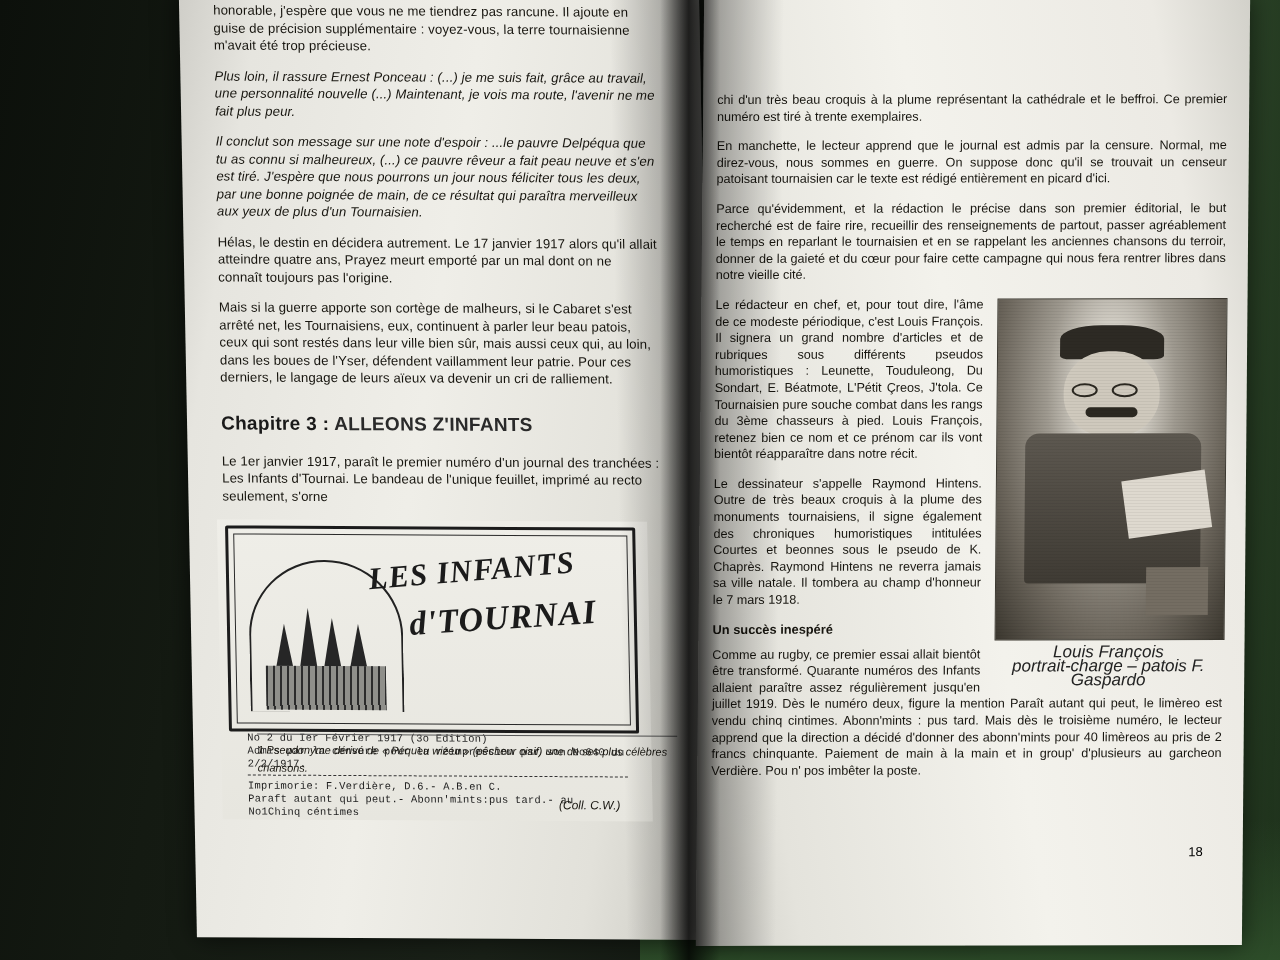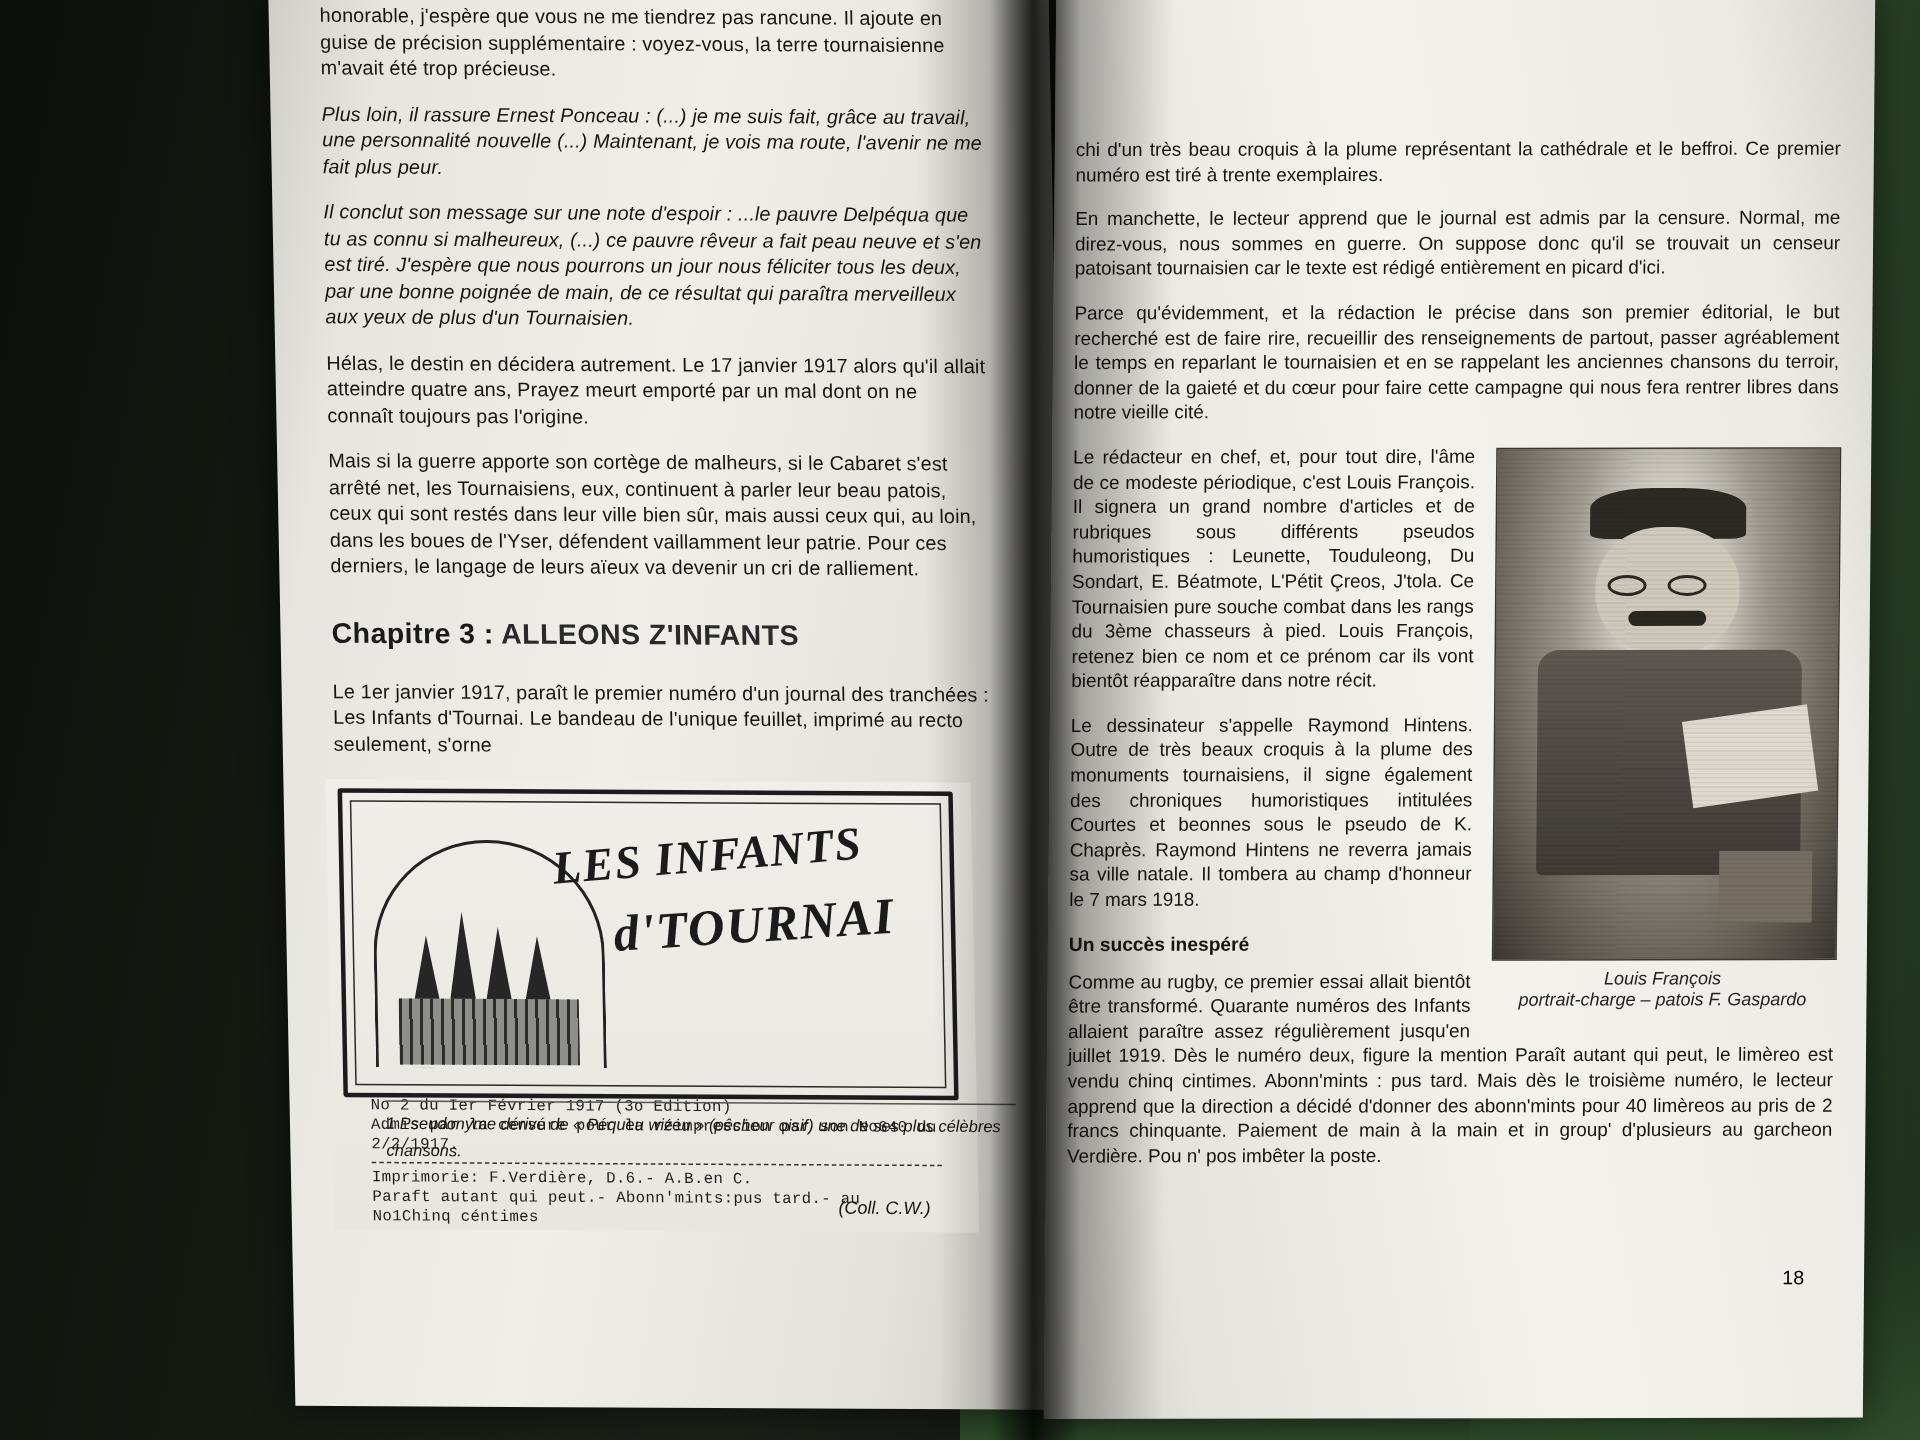--- a/index.html
+++ b/index.html
@@ -100,21 +100,21 @@
   .portrait .cap-head{position:absolute;left:62px;top:26px;width:104px;height:34px;background:#2d2a24;border-radius:40% 40% 10% 10%;}
   .portrait .face{position:absolute;left:66px;top:52px;width:96px;height:86px;background:#cfc9bd;border-radius:46% 46% 48% 48%;}
   .portrait .mous{position:absolute;left:88px;top:108px;width:52px;height:10px;background:#2b2821;border-radius:6px;}
   .portrait .eye1,.portrait .eye2{position:absolute;top:84px;width:22px;height:10px;border:2px solid #2b2821;border-radius:50%;}
   .portrait .eye1{left:74px;} .portrait .eye2{left:114px;}
   .portrait .body{position:absolute;left:28px;top:134px;width:176px;height:150px;background:linear-gradient(180deg,#5d5850,#3f3b34);border-radius:14px 14px 4px 4px;}
   .portrait .paper{position:absolute;left:128px;top:176px;width:84px;height:58px;background:#ded9cf;transform:rotate(-8deg);}
   .portrait .stool{position:absolute;left:150px;top:268px;width:62px;height:48px;background:#746d62;}
   .portrait .grain{position:absolute;inset:0;
      background:repeating-linear-gradient(0deg,rgba(0,0,0,.05) 0 1px,transparent 1px 3px);}
-  .pcap{width:228px;text-align:center;font-style:italic;font-size:12px;line-height:14px;margin-top:5px;color:#222;}
+  .pcap{width:228px;text-align:center;font-style:italic;font-size:17px;line-height:14px;margin-top:5px;color:#222;}
 
   .subhead{font-weight:bold;font-size:12.8px;margin:4px 0 10px 0;}
   .pageno{position:absolute;right:40px;bottom:86px;font-size:13px;}
 
   .clearfix::after{content:"";display:block;clear:both;}
 </style>
 </head>
 <body>
 
 <div class="scene">

